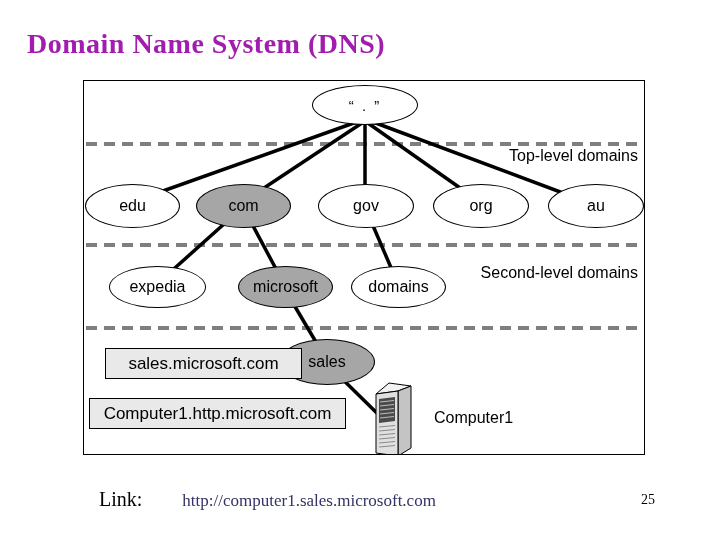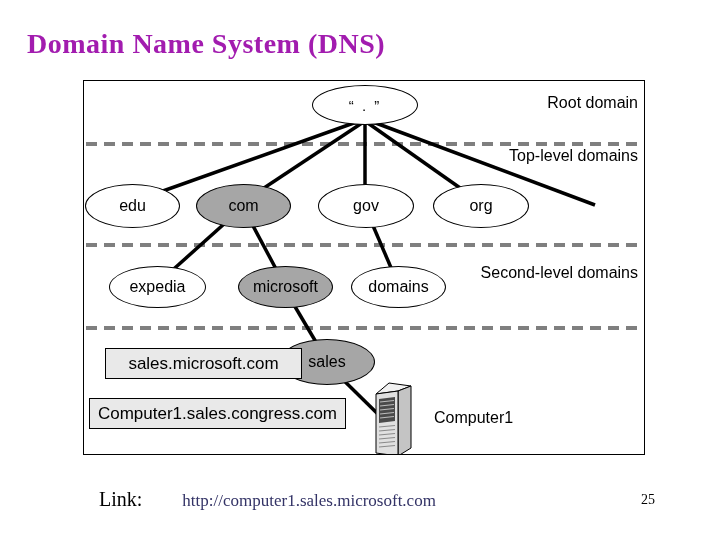--- a/index.html
+++ b/index.html
@@ -88,60 +88,62 @@
         <line x1="295" y1="346" x2="311" y2="344.5"></line>
         <line x1="295" y1="350" x2="311" y2="348.5"></line>
         <line x1="295" y1="354" x2="311" y2="352.5"></line>
         <line x1="295" y1="358" x2="311" y2="356.5"></line>
         <line x1="295" y1="362" x2="311" y2="360.5"></line>
         <line x1="295" y1="366" x2="311" y2="364.5"></line>
       </g>
     </g>
   </svg>
 
-  <div class="lvl-label" style="top:13px;">Root domain</div>
   <div class="lvl-label" style="top:66px;">Top-level domains</div>
   <div class="lvl-label" style="top:168px;margin-top:15px;">Second-level domains</div>
 
   <div class="node" style="left:228px;top:4px;width:104px;height:38px;">
     <span class="root-label">“ . ”</span>
   </div>
 
   <div class="node" style="left:1px;top:103px;width:93px;height:42px;">
       <span>edu</span>
     </div>
   <div class="node gray" style="left:112px;top:103px;width:93px;height:42px;">
       <span>com</span>
     </div>
   <div class="node" style="left:234px;top:103px;width:94px;height:42px;">
       <span>gov</span>
     </div>
   <div class="node" style="left:349px;top:103px;width:94px;height:42px;">
       <span>org</span>
+    </div>
+  <div class="node" style="left:464px;top:103px;width:94px;height:42px;">
+      <span>au</span>
     </div>
 
   <div class="node" style="left:25px;top:185px;width:95px;height:40px;">
       <span>expedia</span>
     </div>
   <div class="node gray" style="left:154px;top:185px;width:93px;height:40px;">
       <span>microsoft</span>
     </div>
   <div class="node" style="left:267px;top:185px;width:93px;height:40px;">
       <span>domains</span>
     </div>
 
   <div class="node gray" style="left:195px;top:258px;width:94px;height:44px;">
       <span>sales</span>
     </div>
 
   <div class="namebox" style="left:21px;top:267px;width:195px;height:29px;">
       <span>sales.microsoft.com</span>
     </div>
   <div class="namebox" style="left:5px;top:317px;width:255px;height:29px;">
-      <span>Computer1.sales.congress.com</span>
+      <span>Computer1.http.microsoft.com</span>
     </div>
 
   <div class="computer-label">Computer1</div>
 </div>
 
 <div class="footer-link">
   <span class="lbl">Link:</span><span class="url">http://computer1.sales.microsoft.com</span>
 </div>
 
 <div class="page-num">25</div>

